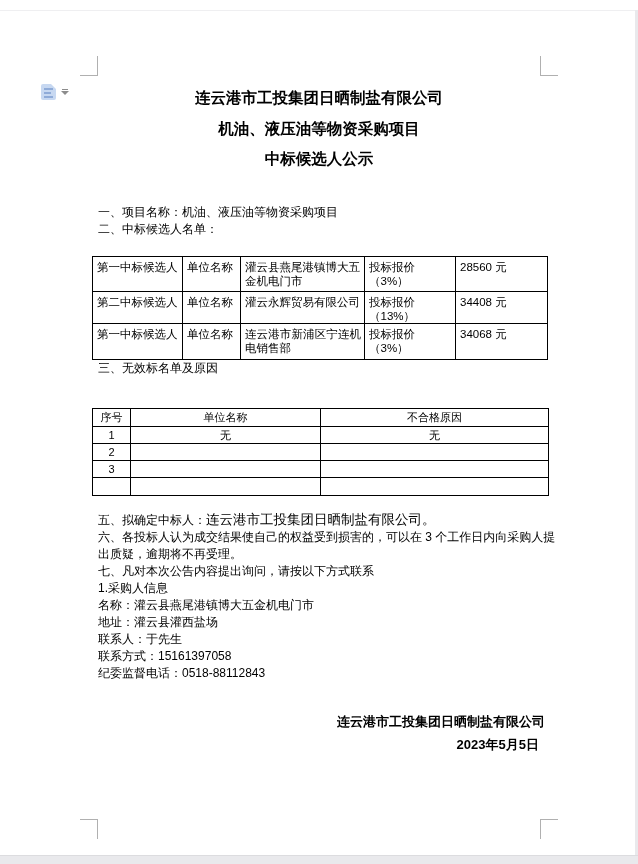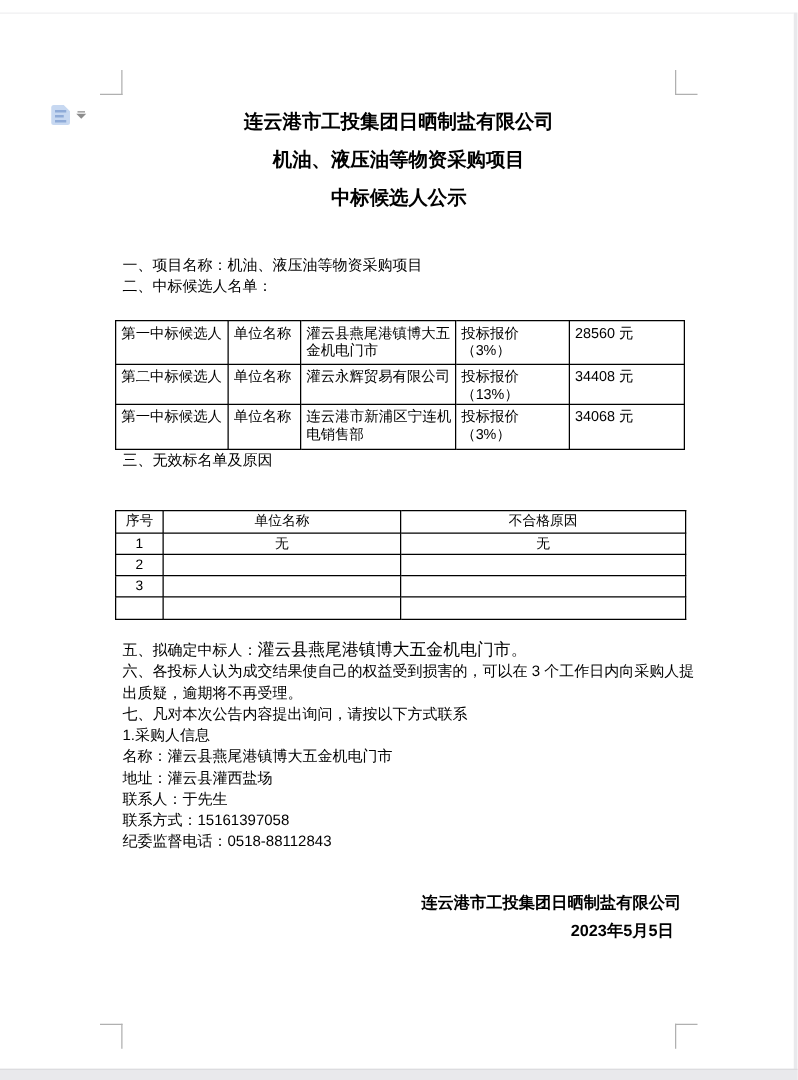--- a/index.html
+++ b/index.html
@@ -161,21 +161,21 @@
     </tr>
     <tr class="last">
       <td class="c1"></td>
       <td class="c2"></td>
       <td class="c3"></td>
     </tr>
   </tbody>
     </table>
 
   <div class="paras">
-    <div><span>五、拟确定中标人：</span><span class="sec5-name">灌云县燕尾港镇博大五金机电门市。</span></div>
+    <div><span>五、拟确定中标人：</span><span class="sec5-name">连云港市工投集团日晒制盐有限公司。</span></div>
     <div>六、各投标人认为成交结果使自己的权益受到损害的，可以在 3 个工作日内向采购人提出质疑，逾期将不再受理。</div>
     <div>七、凡对本次公告内容提出询问，请按以下方式联系</div>
     <div>1.采购人信息</div>
     <div>名称：灌云县燕尾港镇博大五金机电门市</div>
     <div>地址：灌云县灌西盐场</div>
     <div>联系人：于先生</div>
     <div>联系方式：15161397058</div>
     <div>纪委监督电话：0518-88112843</div>
   </div>
 

